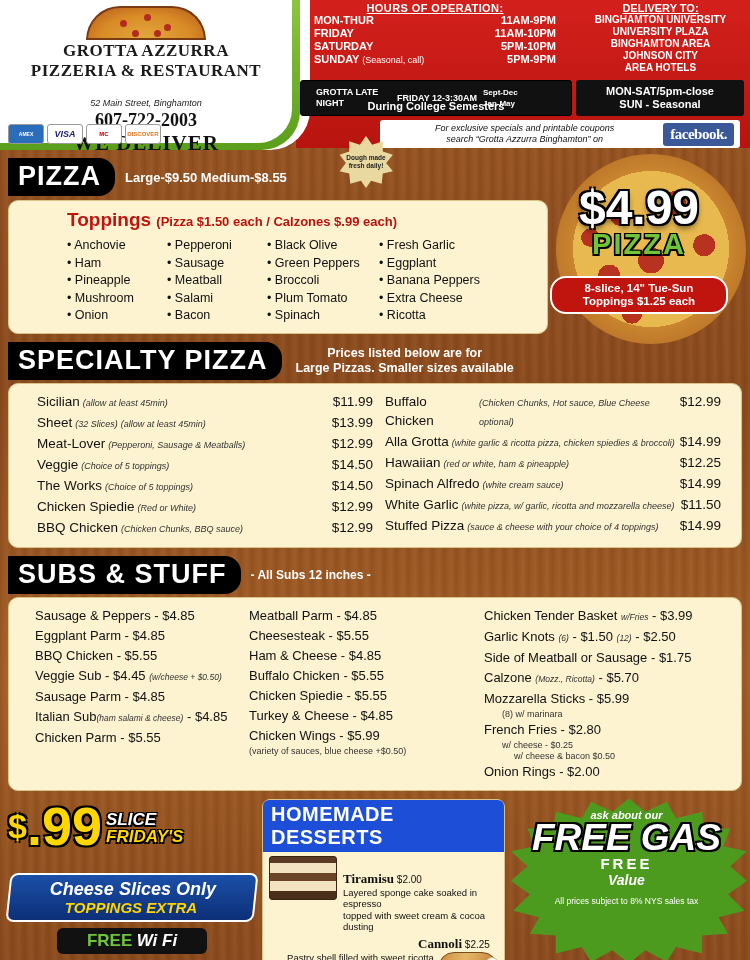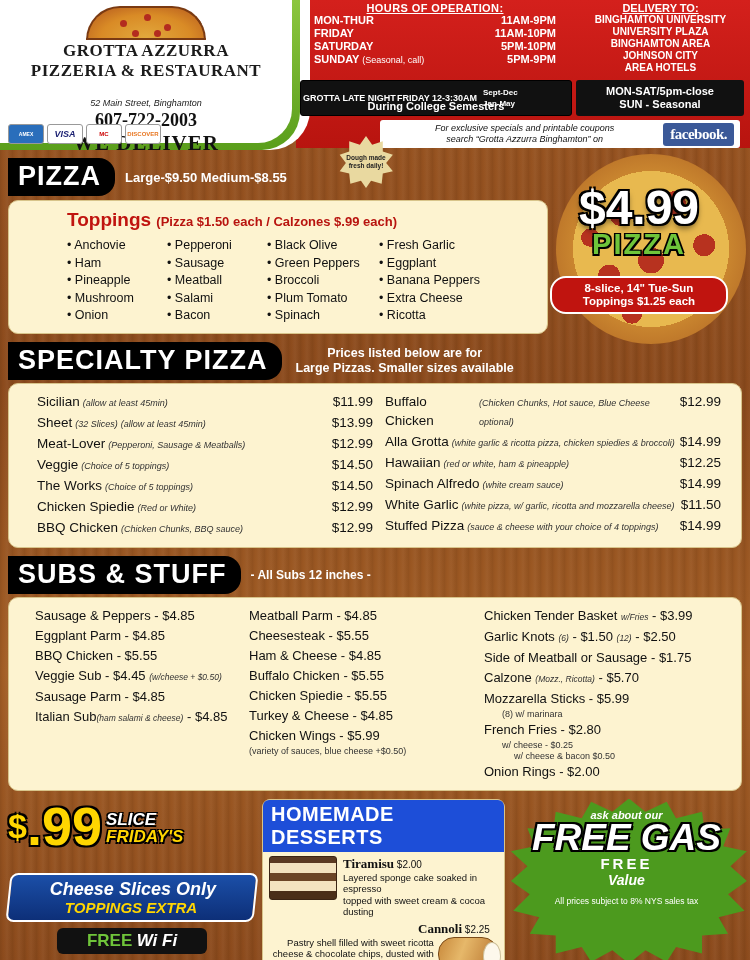--- a/index.html
+++ b/index.html
@@ -73,21 +73,21 @@
   .hours-row { display:flex; justify-content:space-between; font-size:11px; font-weight:bold; padding:0 14px; line-height:13px;}
   .hours-row .d { text-align:left; }
   .hours-row .t { text-align:right; }
   .hours-row .small { font-weight:normal; font-size:9px; }
 
   .late {
     position:absolute; left:300px; top:80px; width:272px; height:36px;
     background:#111; border:1px solid #000; color:#fff; border-radius:3px;
     display:flex; align-items:center;
   }
-  .late .l1 { font-size:9px; font-weight:bold; padding-left:2px; width:96px; line-height:11px;}
+  .late .l1 { font-size:9px; font-weight:bold; padding-left:15px; width:96px; line-height:11px;}
   .late .l2 { font-size:9px; font-weight:bold; width:86px; line-height:11px;}
   .late .l3 { font-size:8px; font-weight:bold; line-height:11px;}
 
   .delivery {
     position:absolute; left:578px; top:2px; width:165px; color:#fff; text-align:center;
   }
   .delivery-title { font-size:11px; font-weight:bold; text-decoration:underline; }
   .delivery-list { font-size:10px; font-weight:bold; line-height:12px; }
   .delivery-hours {
     position:absolute; left:576px; top:80px; width:168px; height:36px;
@@ -526,20 +526,21 @@
     </div>
     <div class="cream" style="margin-top:3px;">
       <div class="subs-cols">
         <div class="subs-col a">
           <div><span>Sausage &amp; Peppers - $4.85</span></div>
           <div><span>Eggplant Parm - $4.85</span></div>
           <div><span>BBQ Chicken - $5.55</span></div>
           <div><span>Veggie Sub  - $4.45</span> <span class="it">(w/cheese + $0.50)</span></div>
           <div><span>Sausage Parm - $4.85</span></div>
           <div><span>Italian Sub</span><span class="it">(ham salami &amp; cheese)</span><span> - $4.85</span></div>
+          <div><span>Chicken Parm - $5.55</span></div>
         </div>
         <div class="subs-col b">
           <div><span>Meatball Parm - $4.85</span></div>
           <div><span>Cheesesteak - $5.55</span></div>
           <div><span>Ham &amp; Cheese - $4.85</span></div>
           <div><span>Buffalo Chicken - $5.55</span></div>
           <div><span>Chicken Spiedie - $5.55</span></div>
           <div><span>Turkey &amp; Cheese - $4.85</span></div>
           <div><span>Chicken Wings - $5.99</span>
             <span class="sm" style="padding-left:0;">(variety of sauces, blue cheese +$0.50)</span>
@@ -585,21 +586,21 @@
       </div>
     </div>
 
     <div class="desserts">
       <div class="desserts-band">
           <h3>HOMEMADE DESSERTS</h3>
         </div>
       <div class="dessert-body">
         <div style="display:flex;gap:6px;align-items:flex-start;">
           <div class="tiramisu-img"></div>
-          <div style="flex:1;">
+          <div style="flex:1;margin-top:15px;">
             <div><span class="dessert-name">Tiramisu</span> <span class="dessert-price">$2.00</span></div>
             <div class="dessert-desc">Layered sponge cake soaked in espresso</div>
             <div class="dessert-desc">topped with sweet cream &amp; cocoa dusting</div>
           </div>
         </div>
         <div style="margin-top:3px;">
           <div style="text-align:right;padding-right:8px;"><span class="dessert-name">Cannoli</span> <span class="dessert-price">$2.25</span></div>
           <div style="display:flex;gap:4px;align-items:flex-start;">
             <div style="flex:1;text-align:right;">
               <div class="dessert-desc">Pastry shell filled with sweet ricotta</div>

